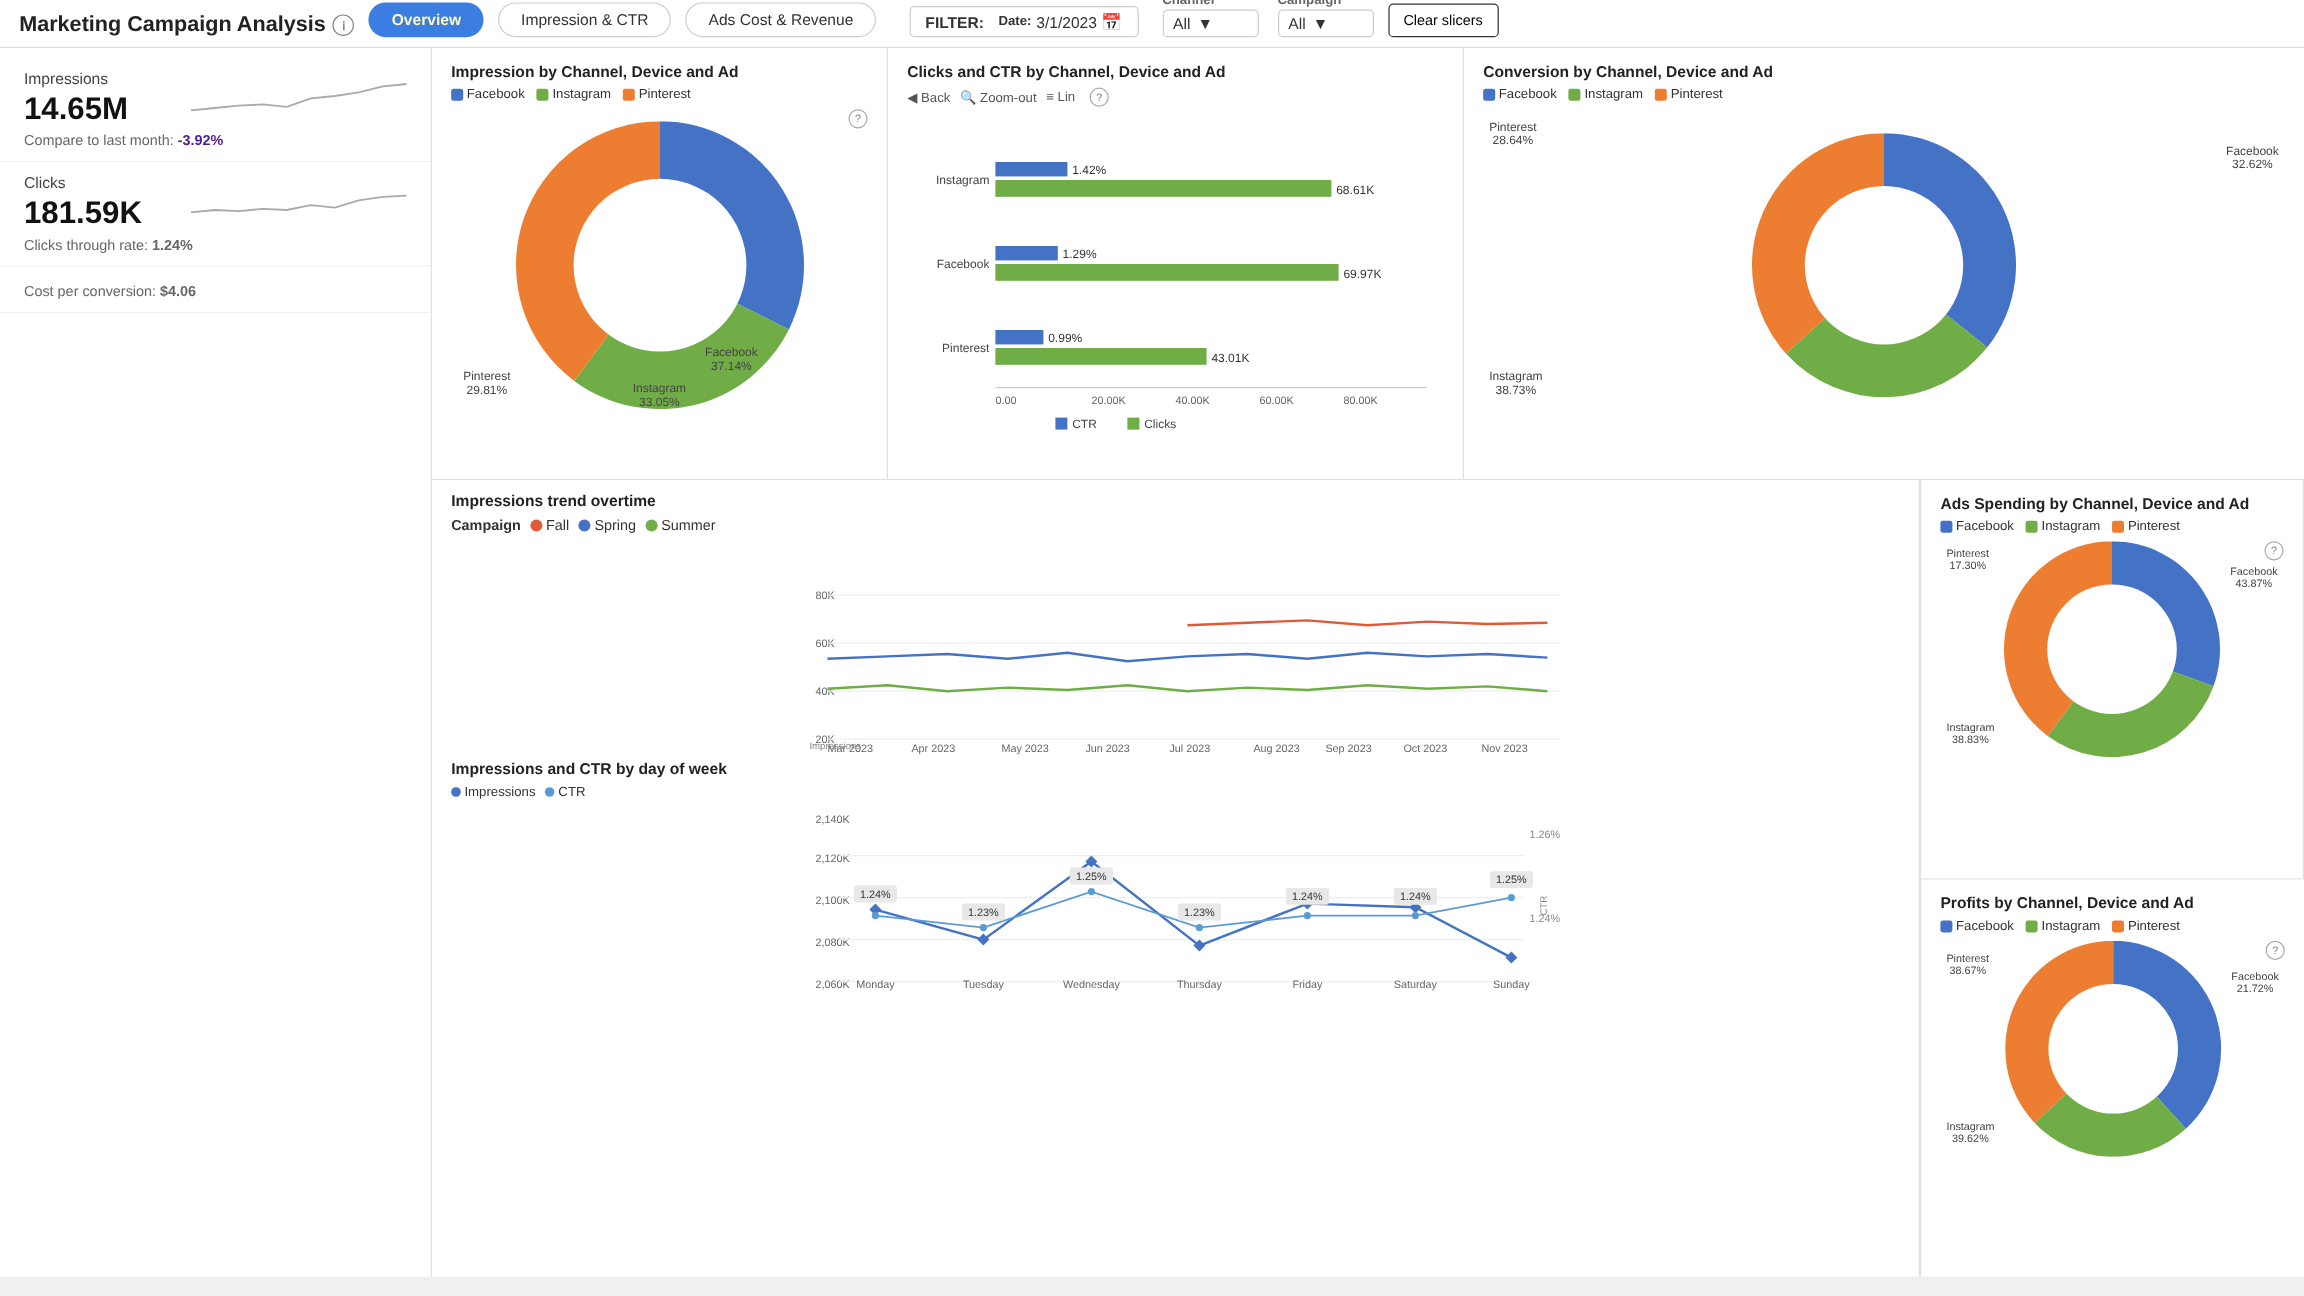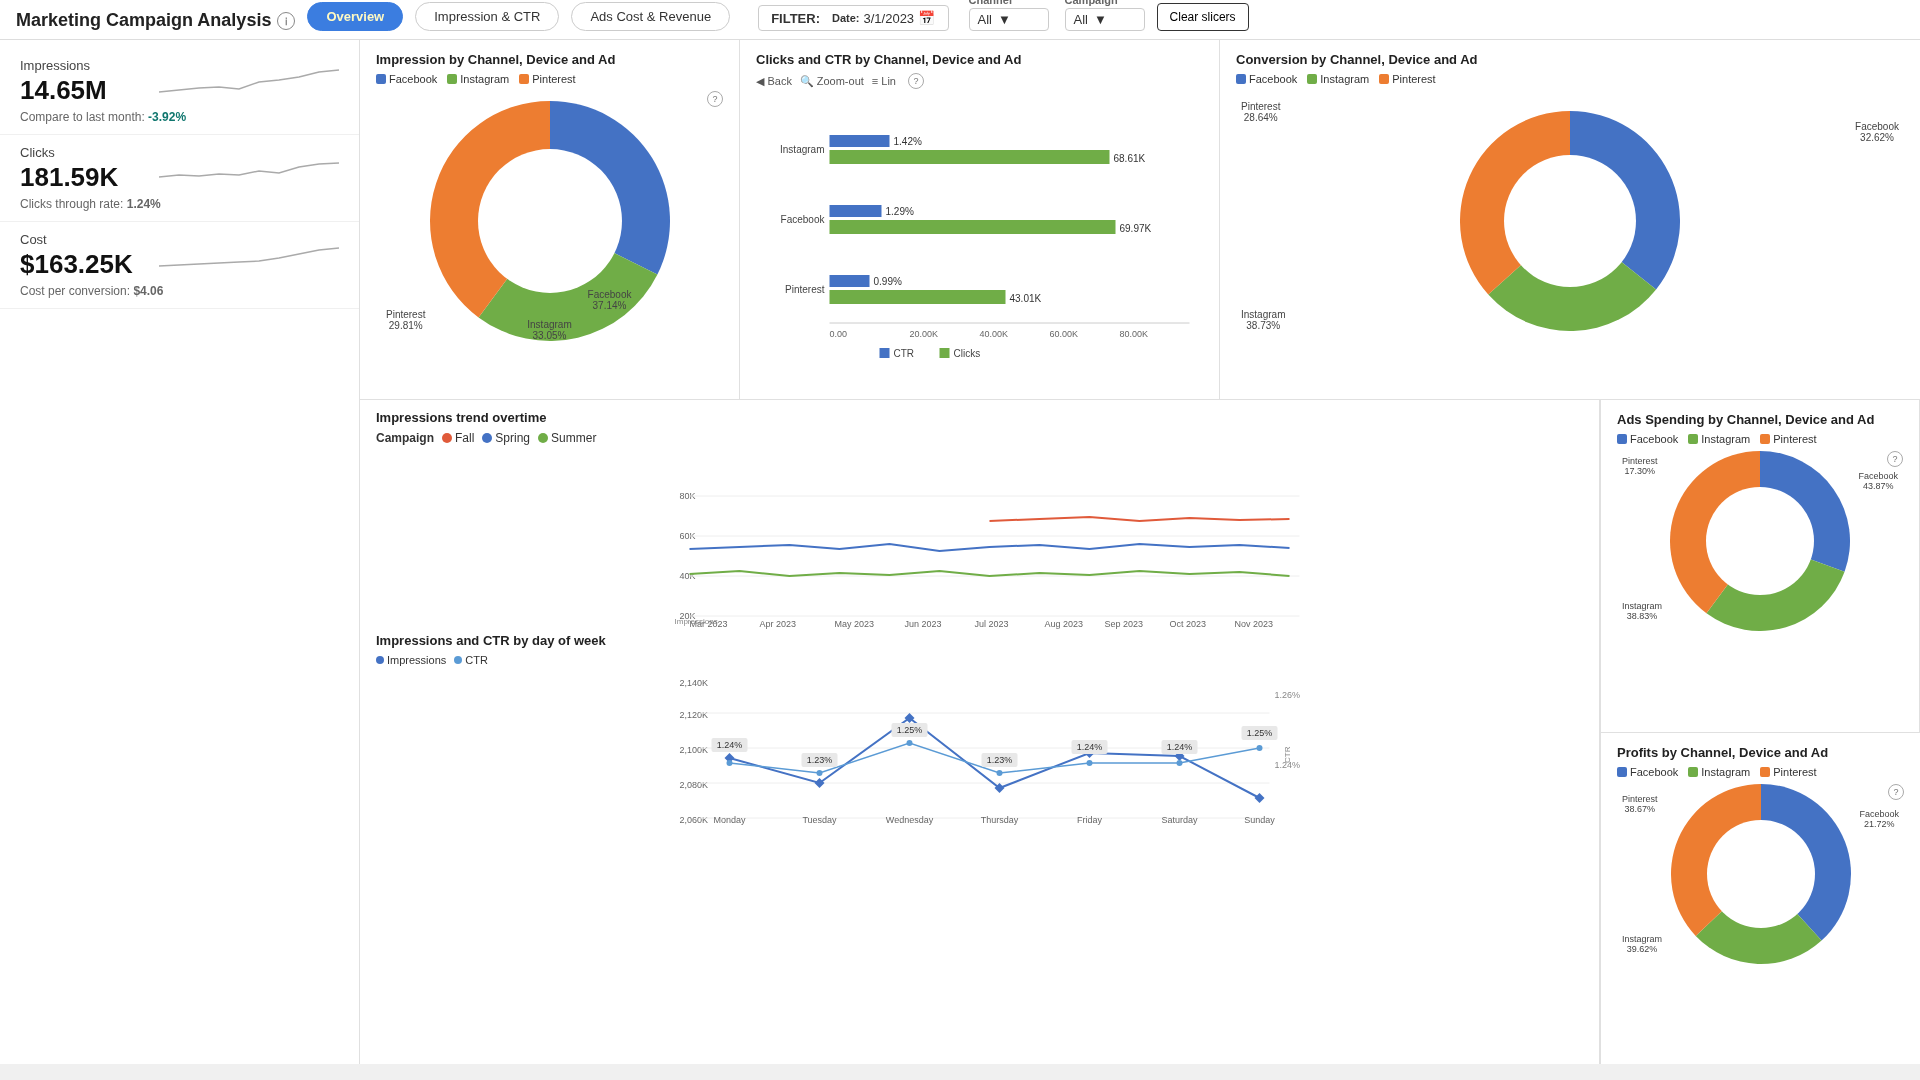--- a/index.html
+++ b/index.html
@@ -19,21 +19,21 @@
     .dropdown-item label { font-size: 11px; color: #666; font-weight: 600; }
     .dropdown-select { display: flex; align-items: center; gap: 6px; font-size: 13px; border: 1px solid #ccc; border-radius: 4px; padding: 3px 8px; cursor: pointer; min-width: 80px; }
     .clear-btn { padding: 6px 12px; border: 1.5px solid #333; background: #fff; font-size: 12px; cursor: pointer; border-radius: 4px; }
 
     .main { display: flex; height: calc(1080px - 56px); }
     .left-panel { width: 360px; background: #fff; border-right: 1px solid #e0e0e0; display: flex; flex-direction: column; padding: 8px 0; overflow-y: auto; }
     .metric-card { padding: 10px 20px; border-bottom: 1px solid #f0f0f0; }
     .metric-label { font-size: 13px; color: #444; margin-bottom: 2px; }
     .metric-value { font-size: 26px; font-weight: 700; color: #111; }
     .metric-sub { font-size: 12px; color: #666; margin-top: 4px; }
-    .metric-sub .negative { color: #0f766e; font-weight: 600; }
+    .metric-sub .negative { color: #4c1d95; font-weight: 600; }
     .metric-sub .positive { color: #3a9e5a; font-weight: 600; }
     .metric-row { display: flex; align-items: center; justify-content: space-between; }
     .sparkline { width: 180px; height: 40px; }
 
     .right-panel { flex: 1; display: flex; flex-direction: column; overflow: hidden; }
     .charts-grid-top { display: flex; height: 360px; border-bottom: 1px solid #e0e0e0; }
     .charts-grid-bottom { display: flex; flex: 1; }
 
     .chart-section { background: #fff; border-right: 1px solid #e0e0e0; padding: 12px 16px; flex: 1; overflow: hidden; }
     .chart-section:last-child { border-right: none; }
@@ -114,29 +114,20 @@
           <polyline points="0,28 20,26 40,27 60,25 80,26 100,22 120,24 140,18 160,15 180,14" fill="none" stroke="#aaa" stroke-width="1.5"></polyline>
         </svg>
       </div>
       <div class="metric-sub">
         Clicks through rate: <strong>1.24%</strong>
       </div>
     </div>
 
 
     <div class="metric-card">
-      <div class="metric-row">
-        <div>
-          <div class="metric-label">Cost</div>
-          <div class="metric-value">$163.25K</div>
-        </div>
-        <svg class="sparkline" viewBox="0 0 180 40">
-          <polyline points="0,30 20,29 40,28 60,27 80,26 100,25 120,22 140,18 160,14 180,12" fill="none" stroke="#aaa" stroke-width="1.5"></polyline>
-        </svg>
-      </div>
       <div class="metric-sub">
         Cost per conversion: <strong>$4.06</strong>
       </div>
     </div>
 
   </div>
 
   <div class="right-panel">
 
     <div class="charts-grid-top">

